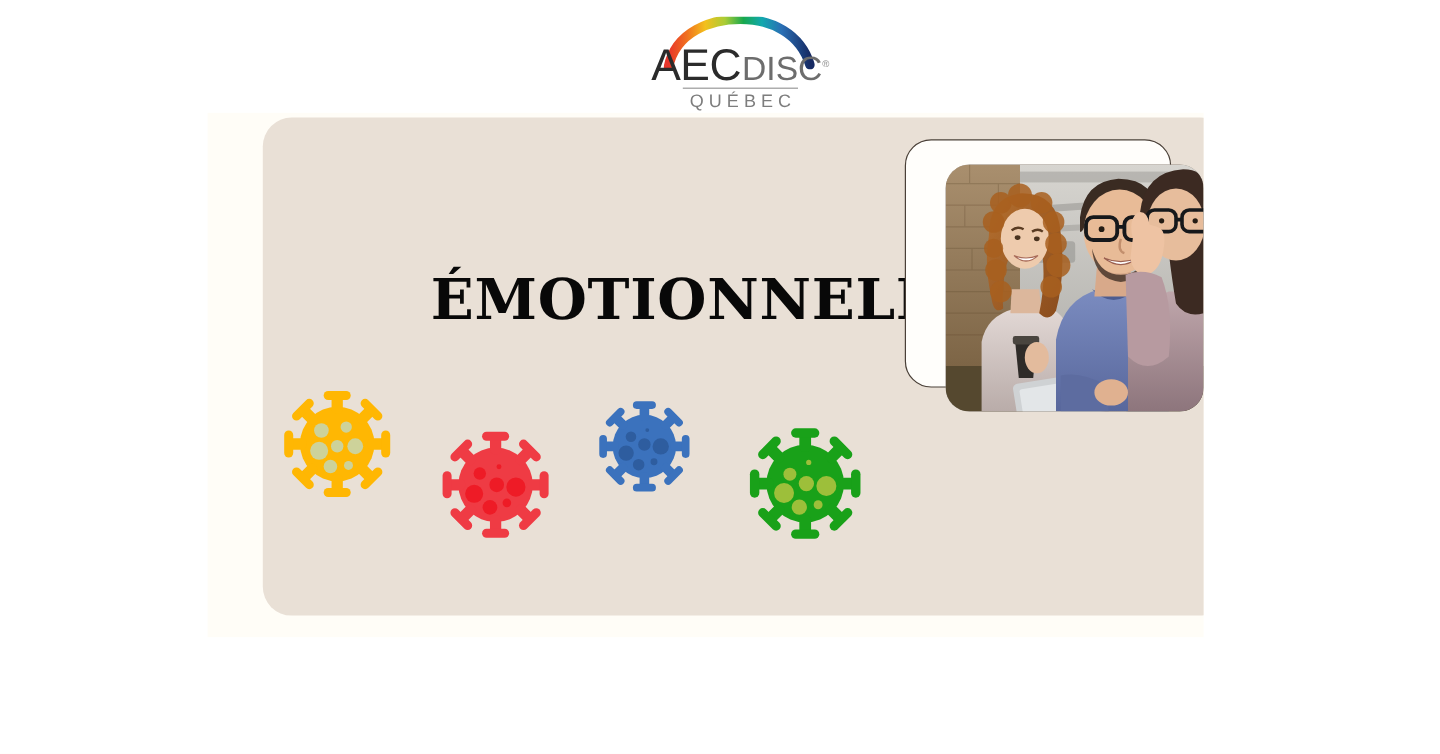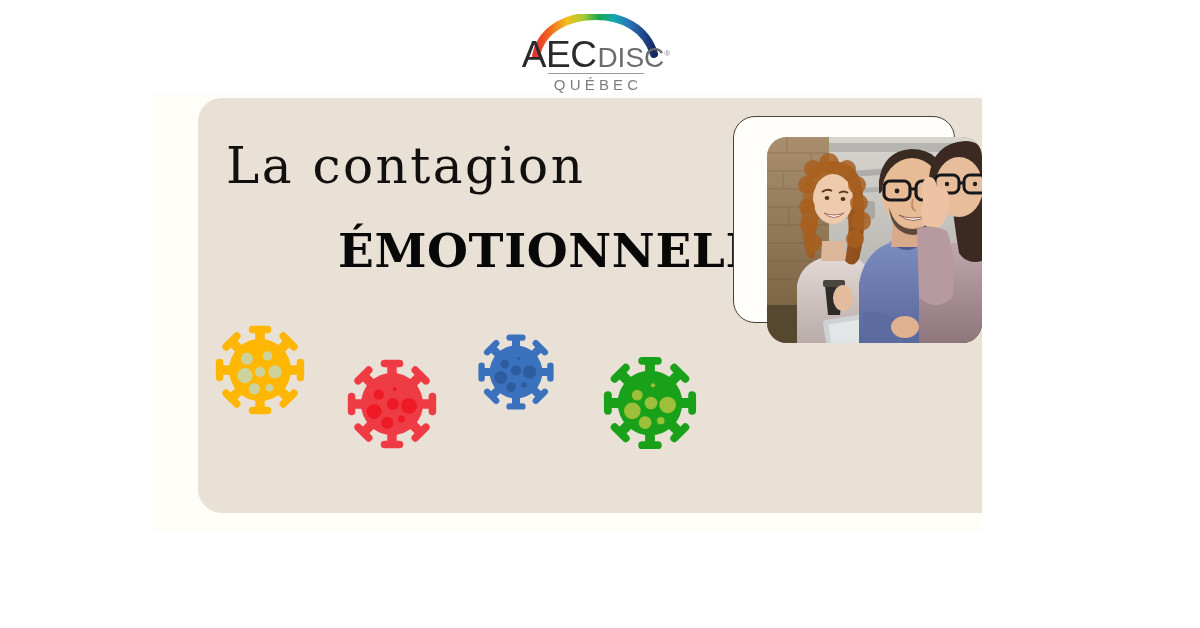--- a/index.html
+++ b/index.html
@@ -12,20 +12,21 @@
     background: #ffffff;
     font-family: "Liberation Sans", sans-serif;
     overflow: hidden;
   }
   #stage {
     position: relative;
     width: 982px;
     height: 628px;
     background: #ffffff;
     overflow: hidden;
+    margin-left: 21px;
   }
 
   
   .backdrop-band {
     position: absolute;
     left: 152px;
     top: 94px;
     width: 893px;
     height: 437px;
     background: #fffdf7;
@@ -194,21 +195,20 @@
       <span class="logo-aec">AEC</span>
       <span class="logo-disc">DISC</span>
       <span class="logo-reg">®</span>
     </div>
     <div class="logo-rule"></div>
     <div class="logo-quebec">QUÉBEC</div>
   </div>
 
   <div class="card"></div>
 
-  <div class="headline-1">La contagion</div>
   <div class="headline-2">ÉMOTIONNELLE</div>
 
   <div class="photo-frame"></div>
 
   <div class="photo">
     <svg width="215" height="206" viewBox="0 0 215 206">
       <defs>
         <linearGradient id="wallg" x1="0" y1="0" x2="0" y2="1">
           <stop offset="0" stop-color="#a98f6e"></stop>
           <stop offset="1" stop-color="#7d6546"></stop>

